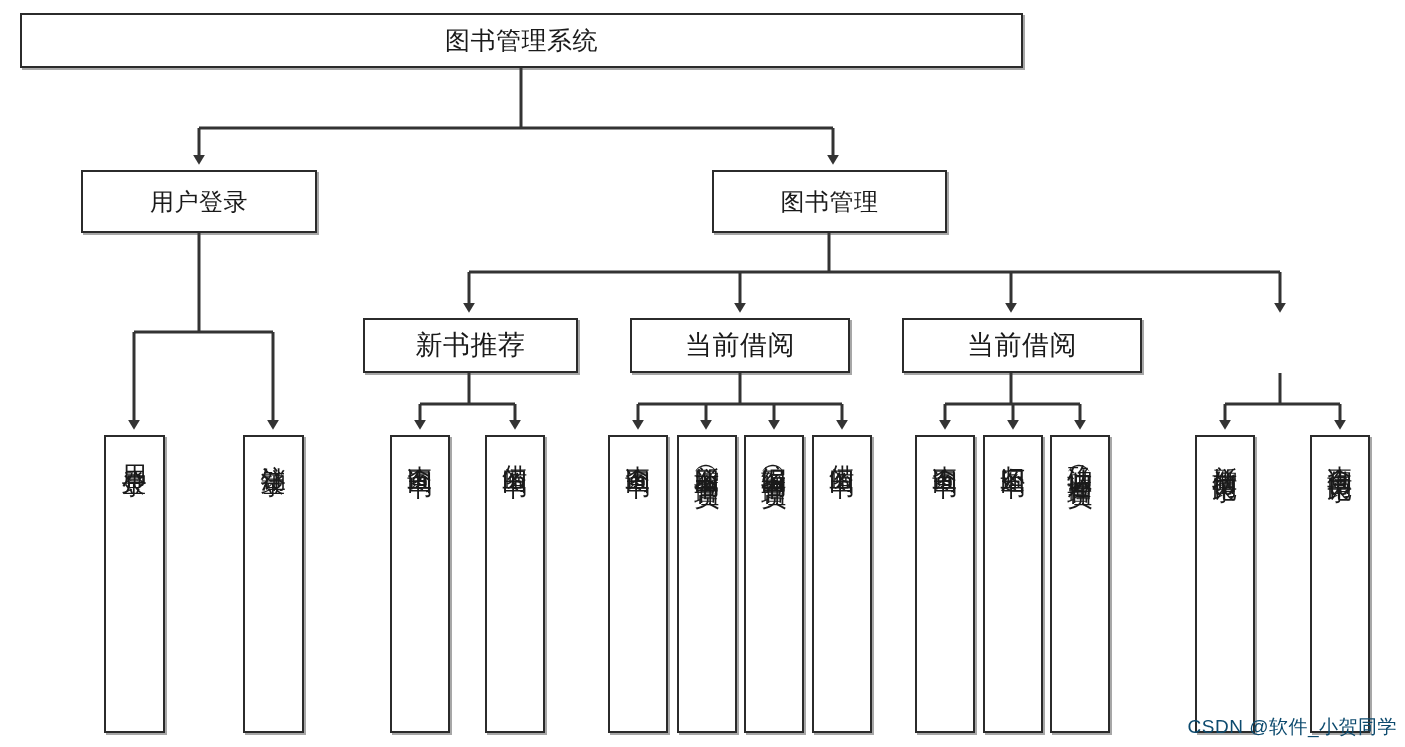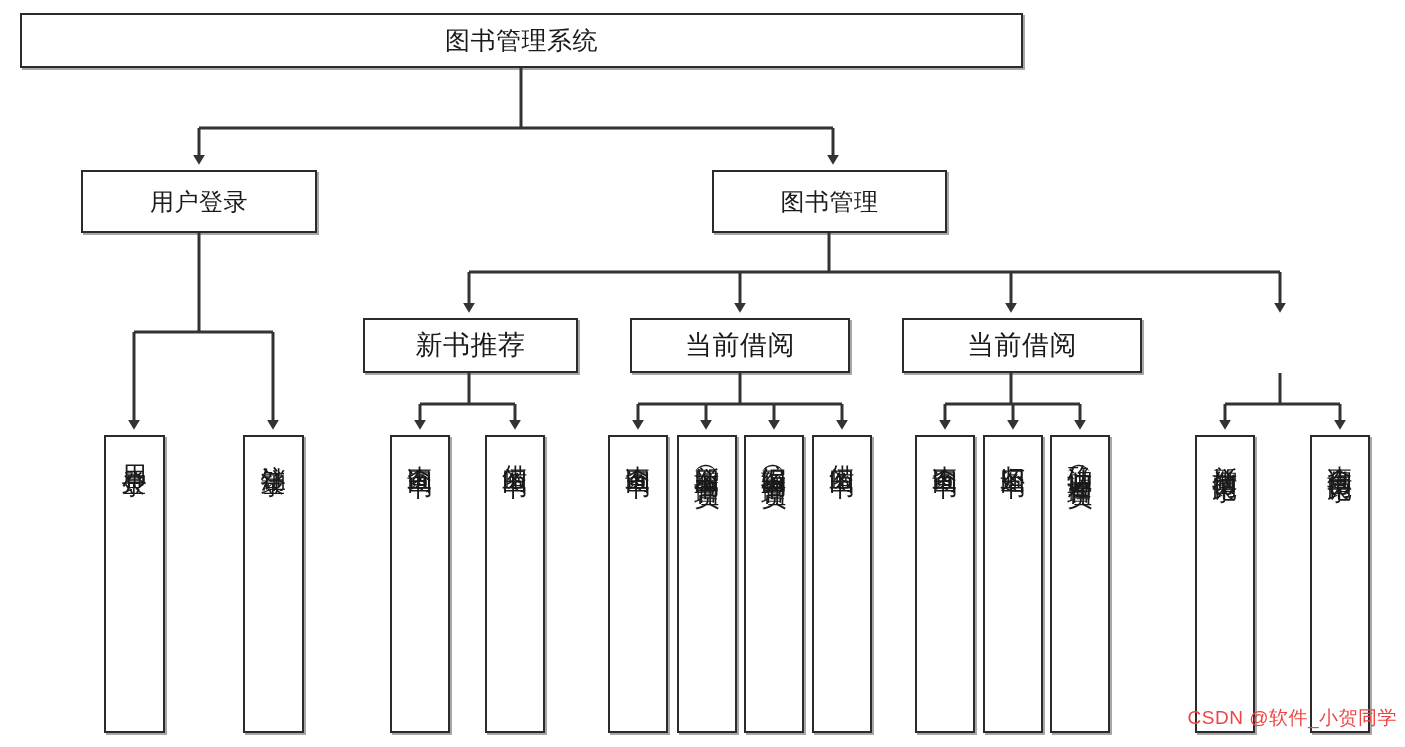--- a/index.html
+++ b/index.html
@@ -52,23 +52,23 @@
     writing-mode:vertical-rl;
     text-orientation:upright;
     font-size:25px;
     line-height:1.05;
     letter-spacing:3px;
     white-space:pre-line;
   }
   #watermark{
     position:absolute;
     right:8px;
-    bottom:16px;
+    bottom:7px;
     font-size:19px;
-    color:#ef4444;
+    color:#0c4a6e;
     letter-spacing:0.5px;
     white-space:nowrap;
     user-select:none;
   }
 </style>
 </head>
 <body>
 
 <div id="canvas">
 

